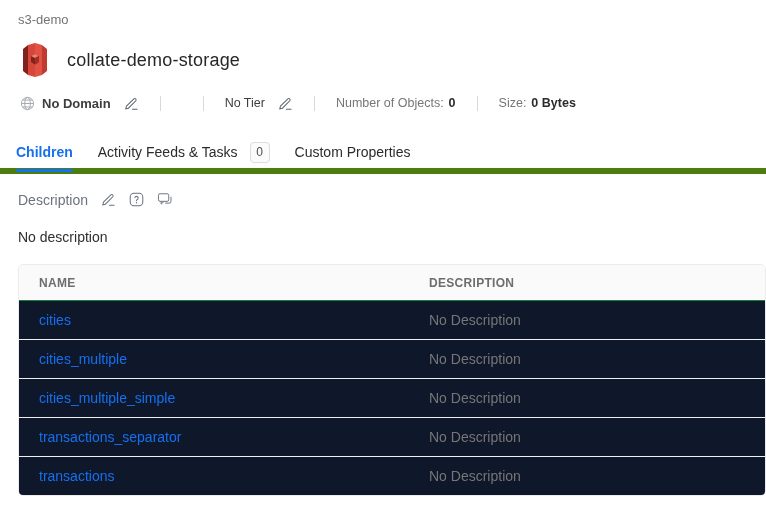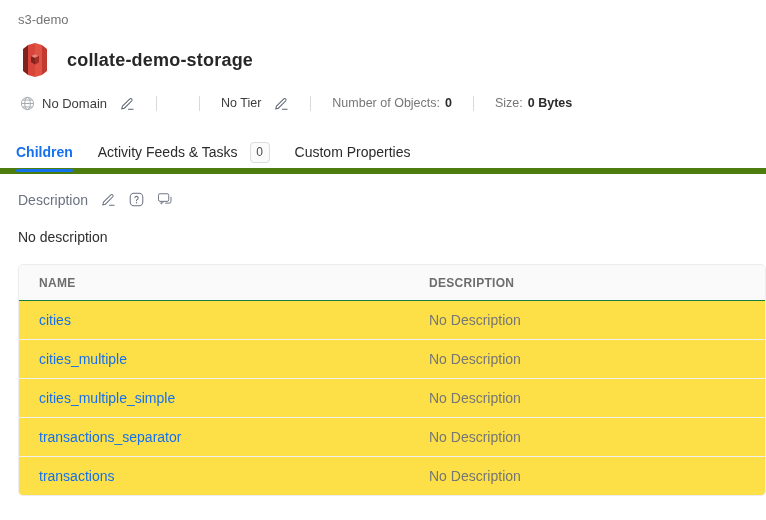--- a/index.html
+++ b/index.html
@@ -10,27 +10,27 @@
     color: #2b2b2b;
   }
   .page { position: relative; width: 766px; height: 520px; background: #fff; }
 
   
   .breadcrumb { padding: 13px 0 0 18px; font-size: 13px; line-height: 13px; }
   .breadcrumb a { color: #747474; text-decoration: none; cursor: pointer; }
 
   
   .title-row { display: flex; align-items: center; gap: 17px; padding-left: 20px; margin-top: 17px; height: 34px; }
-  .title-row h1 { font-size: 18px; font-weight: 700; color: #272727; letter-spacing: 0.2px; }
+  .title-row h1 { font-size: 18px; font-weight: 400; color: #272727; letter-spacing: 0.2px; }
   .s3-icon { width: 30px; height: 34px; display: inline-flex; }
 
   
   .meta-row { display: flex; align-items: center; padding-left: 20px; margin-top: 16px; height: 20px; font-size: 13px; }
   .meta-group { display: flex; align-items: center; gap: 7px; }
-  .meta-strong { color: #3d3d3d; font-weight: 400; }
+  .meta-strong { color: #3d3d3d; font-weight: 700; }
   .meta-mid { color: #3d3d3d; font-weight: 500; font-size: 12.5px; }
   .icon-btn { background: none; border: none; padding: 0; margin-left: 6px; cursor: pointer; display: inline-flex; align-items: center; }
   .vdiv { width: 1px; height: 15px; background: #d9d9d9; margin: 0 21px; flex: none; }
   .meta-kv { display: flex; align-items: baseline; gap: 5px; }
   .meta-kv .k { color: #767676; font-size: 12.5px; }
   .meta-kv .v { color: #2b2b2b; font-weight: 700; font-size: 12.5px; }
 
   
   .tabs { display: flex; align-items: center; gap: 25px; padding-left: 16px; margin-top: 23px; border-bottom: 6px solid #4d7c0f; height: 38px; }
   .tab { position: relative; display: flex; align-items: center; font-size: 14px; color: #2b2b2b; height: 38px; cursor: pointer; }
@@ -45,21 +45,21 @@
   .desc-label { font-size: 14px; font-weight: 500; color: #6b7280; }
   .desc-header .icon-btn { margin-left: 0; }
   .no-desc { margin-top: 21px; font-size: 14px; color: #2e2e2e; }
 
   
   .table-wrap { margin-top: 19px; width: 748px; border: 1px solid #ececec; border-radius: 5px; overflow: hidden; background: #fff; }
   table { width: 100%; border-collapse: collapse; }
   th { background: #fafafa; text-align: left; font-size: 12px; font-weight: 600; color: #6d6d6d; letter-spacing: 0.3px;
        padding: 11px 20px 10px; border-bottom: 1px solid #15803d; }
   th:first-child, td:first-child { width: 390px; }
-  td { padding: 11px 20px; font-size: 14px; border-bottom: 1px solid #f0f0f0; background: #fde047; }
+  td { padding: 11px 20px; font-size: 14px; border-bottom: 1px solid #f0f0f0; background: #0f172a; }
   tbody tr:last-child td { border-bottom: none; }
   td a { color: #1570ef; text-decoration: none; font-weight: 500; cursor: pointer; }
   td.desc-cell { color: #767676; }
 </style>
 </head>
 <body>
 
 <div class="page">
 
   <nav class="breadcrumb">

